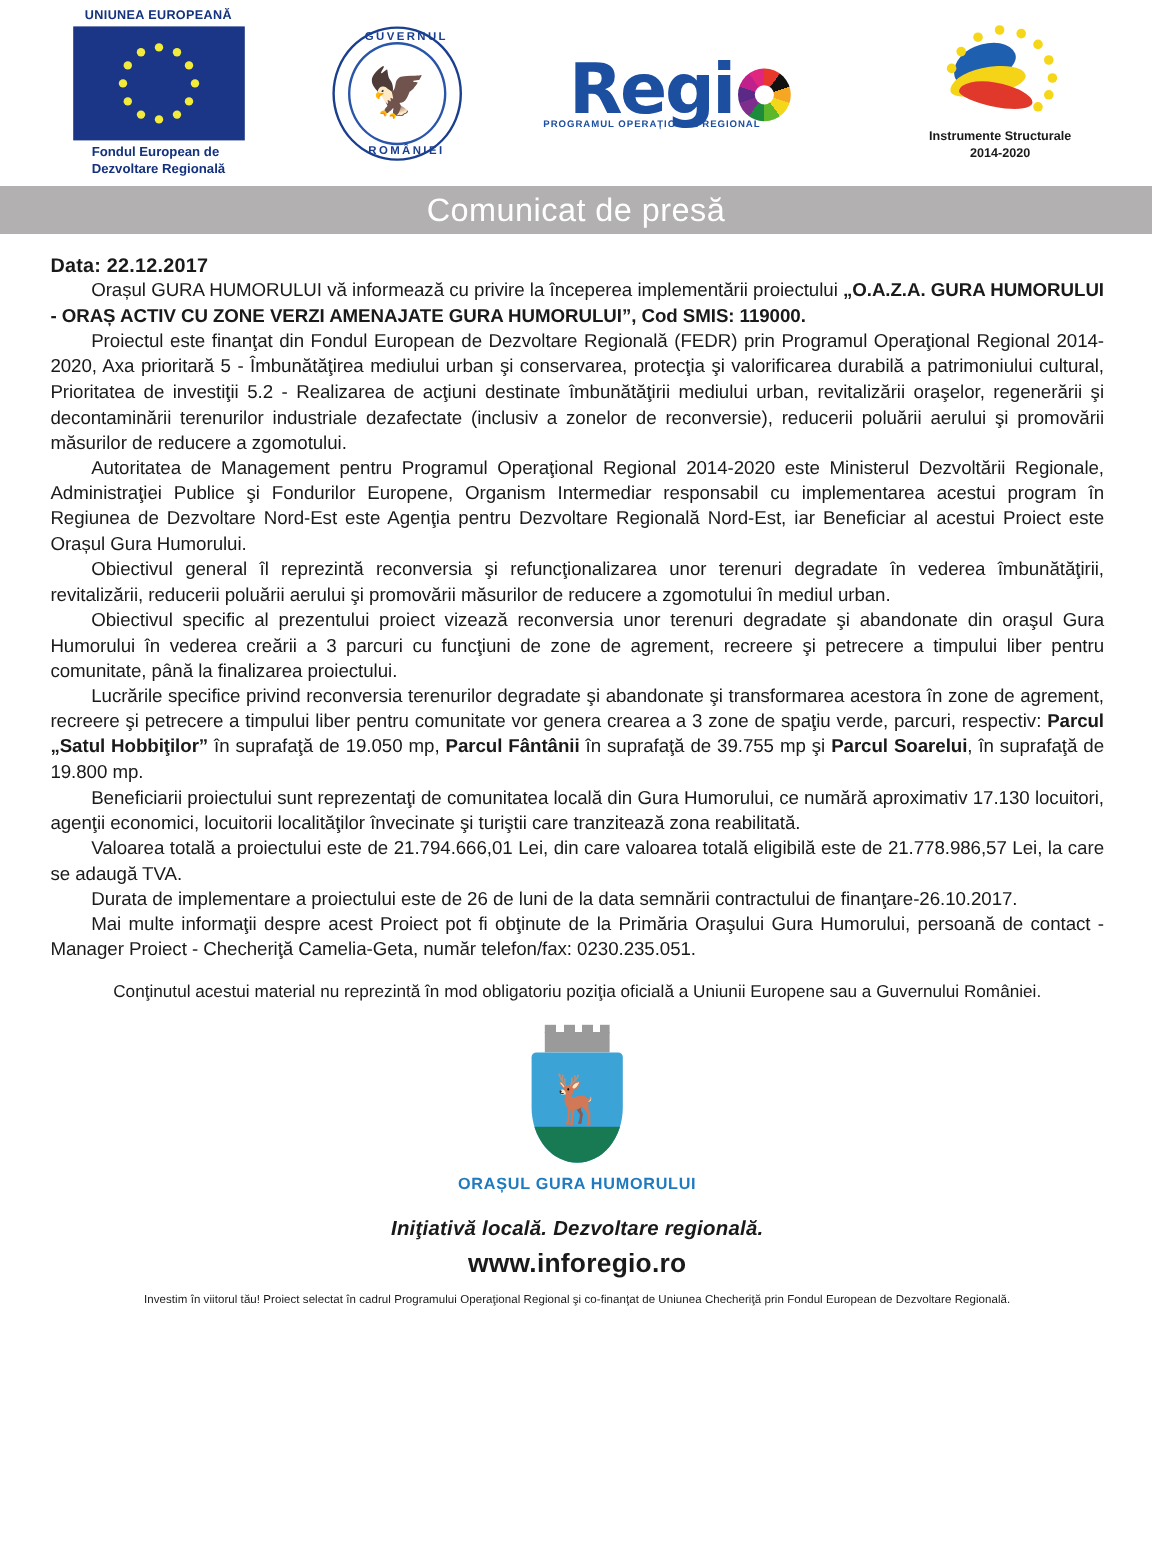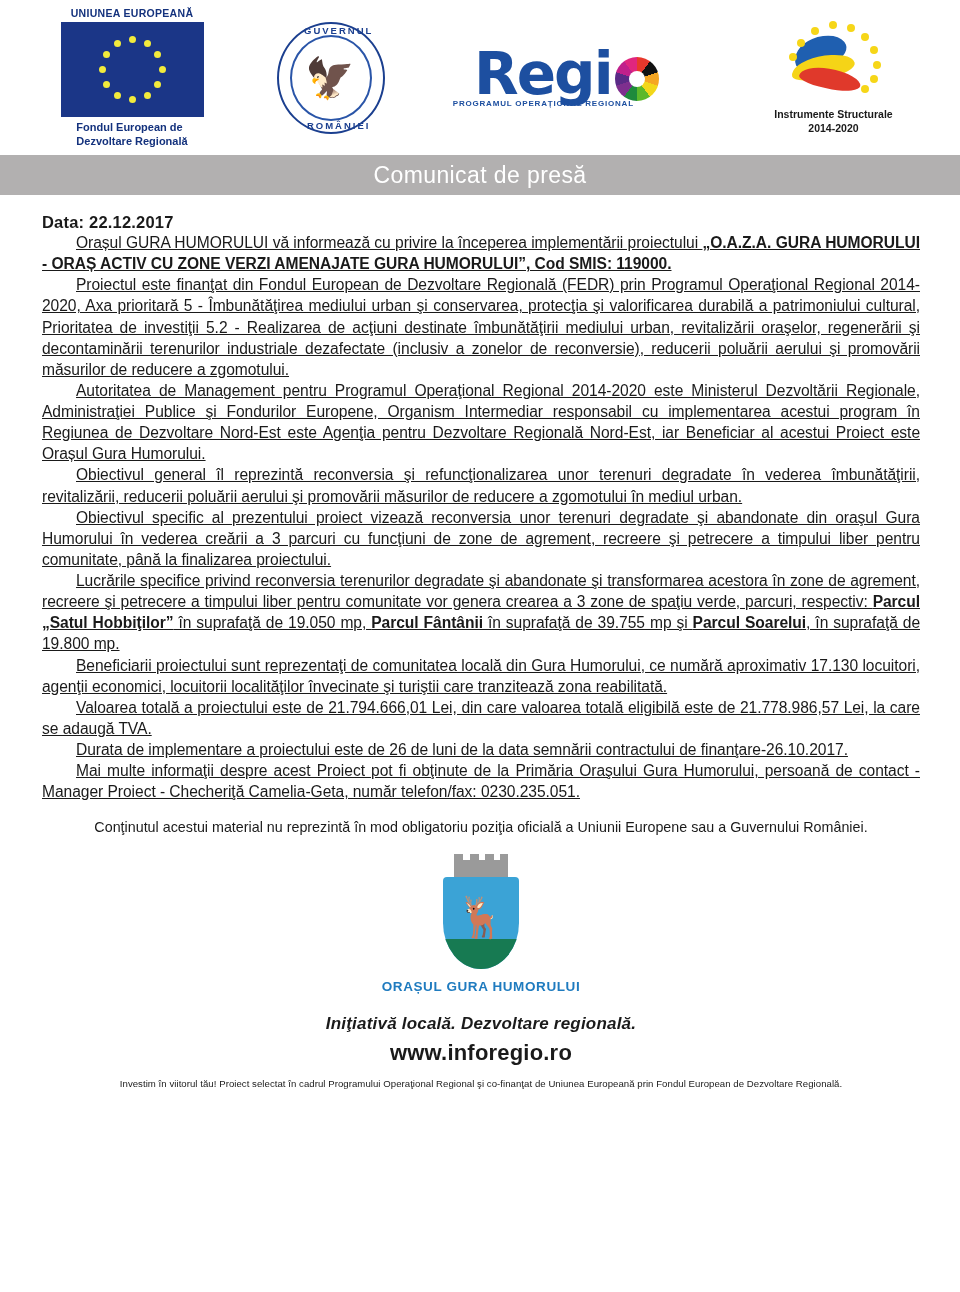--- a/index.html
+++ b/index.html
@@ -189,21 +189,21 @@
   
   .banner {
     height: 40px;
     background: #b2b0b0;
     display: flex;
     align-items: center;
     justify-content: center;
   }
   .banner-title {
     color: #ffffff;
-    font-size: 23px;
+    font-size: 27px;
     font-weight: 400;
     letter-spacing: .4px;
   }
 
   
   .doc {
     padding: 0 40px 0 42px;
     box-sizing: border-box;
   }
   .date-line {
@@ -222,21 +222,20 @@
     margin: 22px 0 14px;
     letter-spacing: .1px;
   }
   p.body-par {
     margin: 0;
     font-size: 15.6px;
     line-height: 1.355;
     text-align: justify;
     text-indent: 34px;
     letter-spacing: -.05px;
-    text-decoration: underline;
   }
   p.body-par b { font-weight: 700; }
 
   .sig {
     margin-top: 18px;
     text-align: center;
     font-size: 15.6px;
     line-height: 1.5;
     padding-right: 90px;
   }
@@ -427,15 +426,15 @@
       <div class="shield">
         <div class="shield-base"></div>
         <div class="deer">🦌</div>
       </div>
     </div>
     <div class="crest-caption">ORAȘUL GURA HUMORULUI</div>
   </div>
 
   <div class="slogan">Iniţiativă locală. Dezvoltare regională.</div>
   <div class="weburl">www.inforegio.ro</div>
-  <div class="fineprint">Investim în viitorul tău! Proiect selectat în cadrul Programului Operaţional Regional şi co-finanţat de Uniunea Europeană prin Fondul European de Dezvoltare Regională.</div>
+  <div class="fineprint">Investim în viitorul tău! Proiect selectat în cadrul Programului Operaţional Regional şi co-finanţat de Uniunea Checheriţă prin Fondul European de Dezvoltare Regională.</div>
 
 </div>
 
 </body></html>

